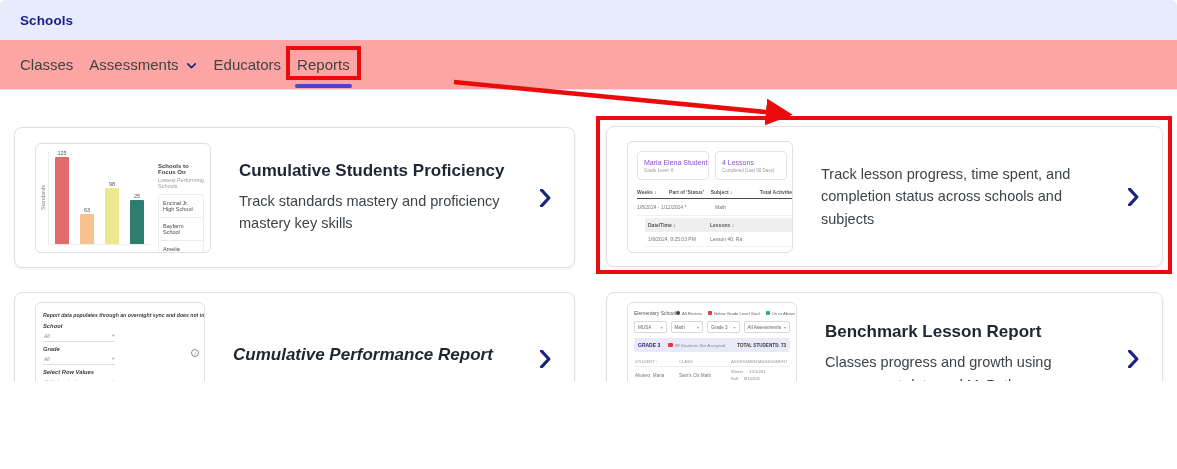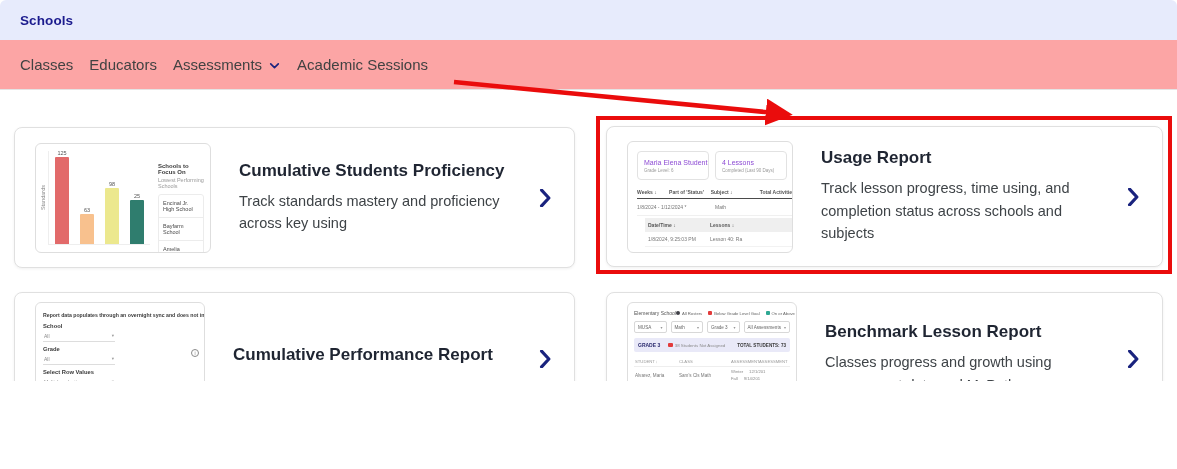--- a/index.html
+++ b/index.html
@@ -19,21 +19,21 @@
   .tab-underline { position:absolute; left:-2px; right:-2px; bottom:1px; height:4px; background:#4f44c8; border-radius:2px; }
 
   
   .arrow-svg { position:absolute; left:440px; top:70px; width:380px; height:60px; z-index:30; pointer-events:none; }
   .usage-redbox { position:absolute; left:596px; top:116px; width:576px; height:158px; border:4px solid #ea0c0c; z-index:25; pointer-events:none; }
 
   
   .card { position:absolute; background:#fff; border:1px solid #e0e0e0; border-radius:8px; box-shadow:0 1px 3px rgba(0,0,0,.06); display:flex; align-items:center; padding:0 22px 0 20px; cursor:pointer; }
   .card-1 { left:14px; top:127px; width:561px; height:141px; }
   .card-2 { left:606px; top:126px; width:557px; height:141px; }
-  .card-3 { left:14px; top:292px; width:561px; height:134px; }
+  .card-3 { left:14px; top:292px; width:561px; height:134px;font-style:italic; }
   .card-4 { left:606px; top:292px; width:557px; height:134px; }
   .card-content { flex:1; padding:0 18px 0 28px; }
   .card-title { font-size:17px; font-weight:700; color:#1f2532; margin-bottom:9px; }
   .card-desc { font-size:14.5px; color:#3e4347; line-height:1.55; max-width:310px; }
   .card-chev { flex:0 0 auto; display:flex; align-items:center; }
 
   
   .thumb { flex:0 0 auto; background:#fff; border:1px solid #dedede; border-radius:6px; overflow:hidden; position:relative; }
 
   
@@ -109,33 +109,35 @@
 
   <div class="topbar">
     <span class="topbar-title">Schools</span>
   </div>
 
   <div class="tabbar">
     <div class="tab">
         <span>Classes</span>
       </div>
     <div class="tab">
-        <span>Educators</span>
-      </div>
-    <div class="tab">
       <span>Assessments</span>
       <span class="tab-chev">
           <svg width="13" height="13" viewBox="0 0 24 24">
             <path d="M5 9 L12 16 L19 9" fill="none" stroke="#1a237e" stroke-width="3" stroke-linecap="round" stroke-linejoin="round"></path>
           </svg>
         </span>
     </div>
     <div class="tab">
-        <span>Academic Sessions</span>
-      </div>
+        <span>Educators</span>
+      </div>
+    <div class="tab">
+      <span>Reports</span>
+      <span class="tab-redbox"></span>
+      <span class="tab-underline"></span>
+    </div>
   </div>
 
   <svg class="arrow-svg">
     <defs>
       <marker id="ah" markerWidth="6" markerHeight="6" refX="4.5" refY="3" orient="auto">
         <path d="M0,0 L6,3 L0,6 z" fill="#ea0c0c"></path>
       </marker>
     </defs>
     <line x1="14" y1="12" x2="346" y2="44" stroke="#ea0c0c" stroke-width="4.5" marker-end="url(#ah)"></line>
   </svg>
@@ -168,21 +170,21 @@
         <div class="t1-psub">Lowest Performing Schools</div>
         <div class="t1-items">
           <div class="t1-item">Encinal Jr. High School</div>
           <div class="t1-item">Bayfarm School</div>
           <div class="t1-item">Amelia Earhart School</div>
         </div>
       </div>
     </div>
     <div class="card-content">
       <div class="card-title">Cumulative Students Proficiency</div>
-      <div class="card-desc">Track standards mastery and proficiency across key using</div>
+      <div class="card-desc">Track standards mastery and proficiency mastery key skills</div>
     </div>
     <div class="card-chev">
       <svg width="13" height="18" viewBox="0 0 10 16">
           <path d="M1.5 1 L8 8 L1.5 15" fill="none" stroke="#1a237e" stroke-width="2.8" stroke-linecap="round" stroke-linejoin="round"></path>
         </svg>
     </div>
   </div>
 
   <div class="card card-2">
     <div class="thumb t2">
@@ -218,22 +220,21 @@
             <span class="t2-cell s-w2">Lesson 40: Ra</span>
           </div>
           <div class="t2-subrow">
             <span class="t2-cell s-w1">1/8/2024, 9:30:07 AM</span>
             <span class="t2-cell s-w2">Lesson 41: Au</span>
           </div>
         </div>
       </div>
     </div>
     <div class="card-content">
-      <div class="card-title">Usage Report</div>
-      <div class="card-desc">Track lesson progress, time using, and completion status across schools and subjects</div>
+      <div class="card-desc">Track lesson progress, time spent, and completion status across schools and subjects</div>
     </div>
     <div class="card-chev">
       <svg width="13" height="18" viewBox="0 0 10 16">
           <path d="M1.5 1 L8 8 L1.5 15" fill="none" stroke="#1a237e" stroke-width="2.8" stroke-linecap="round" stroke-linejoin="round"></path>
         </svg>
     </div>
   </div>
 
   <div class="usage-redbox"></div>
 

